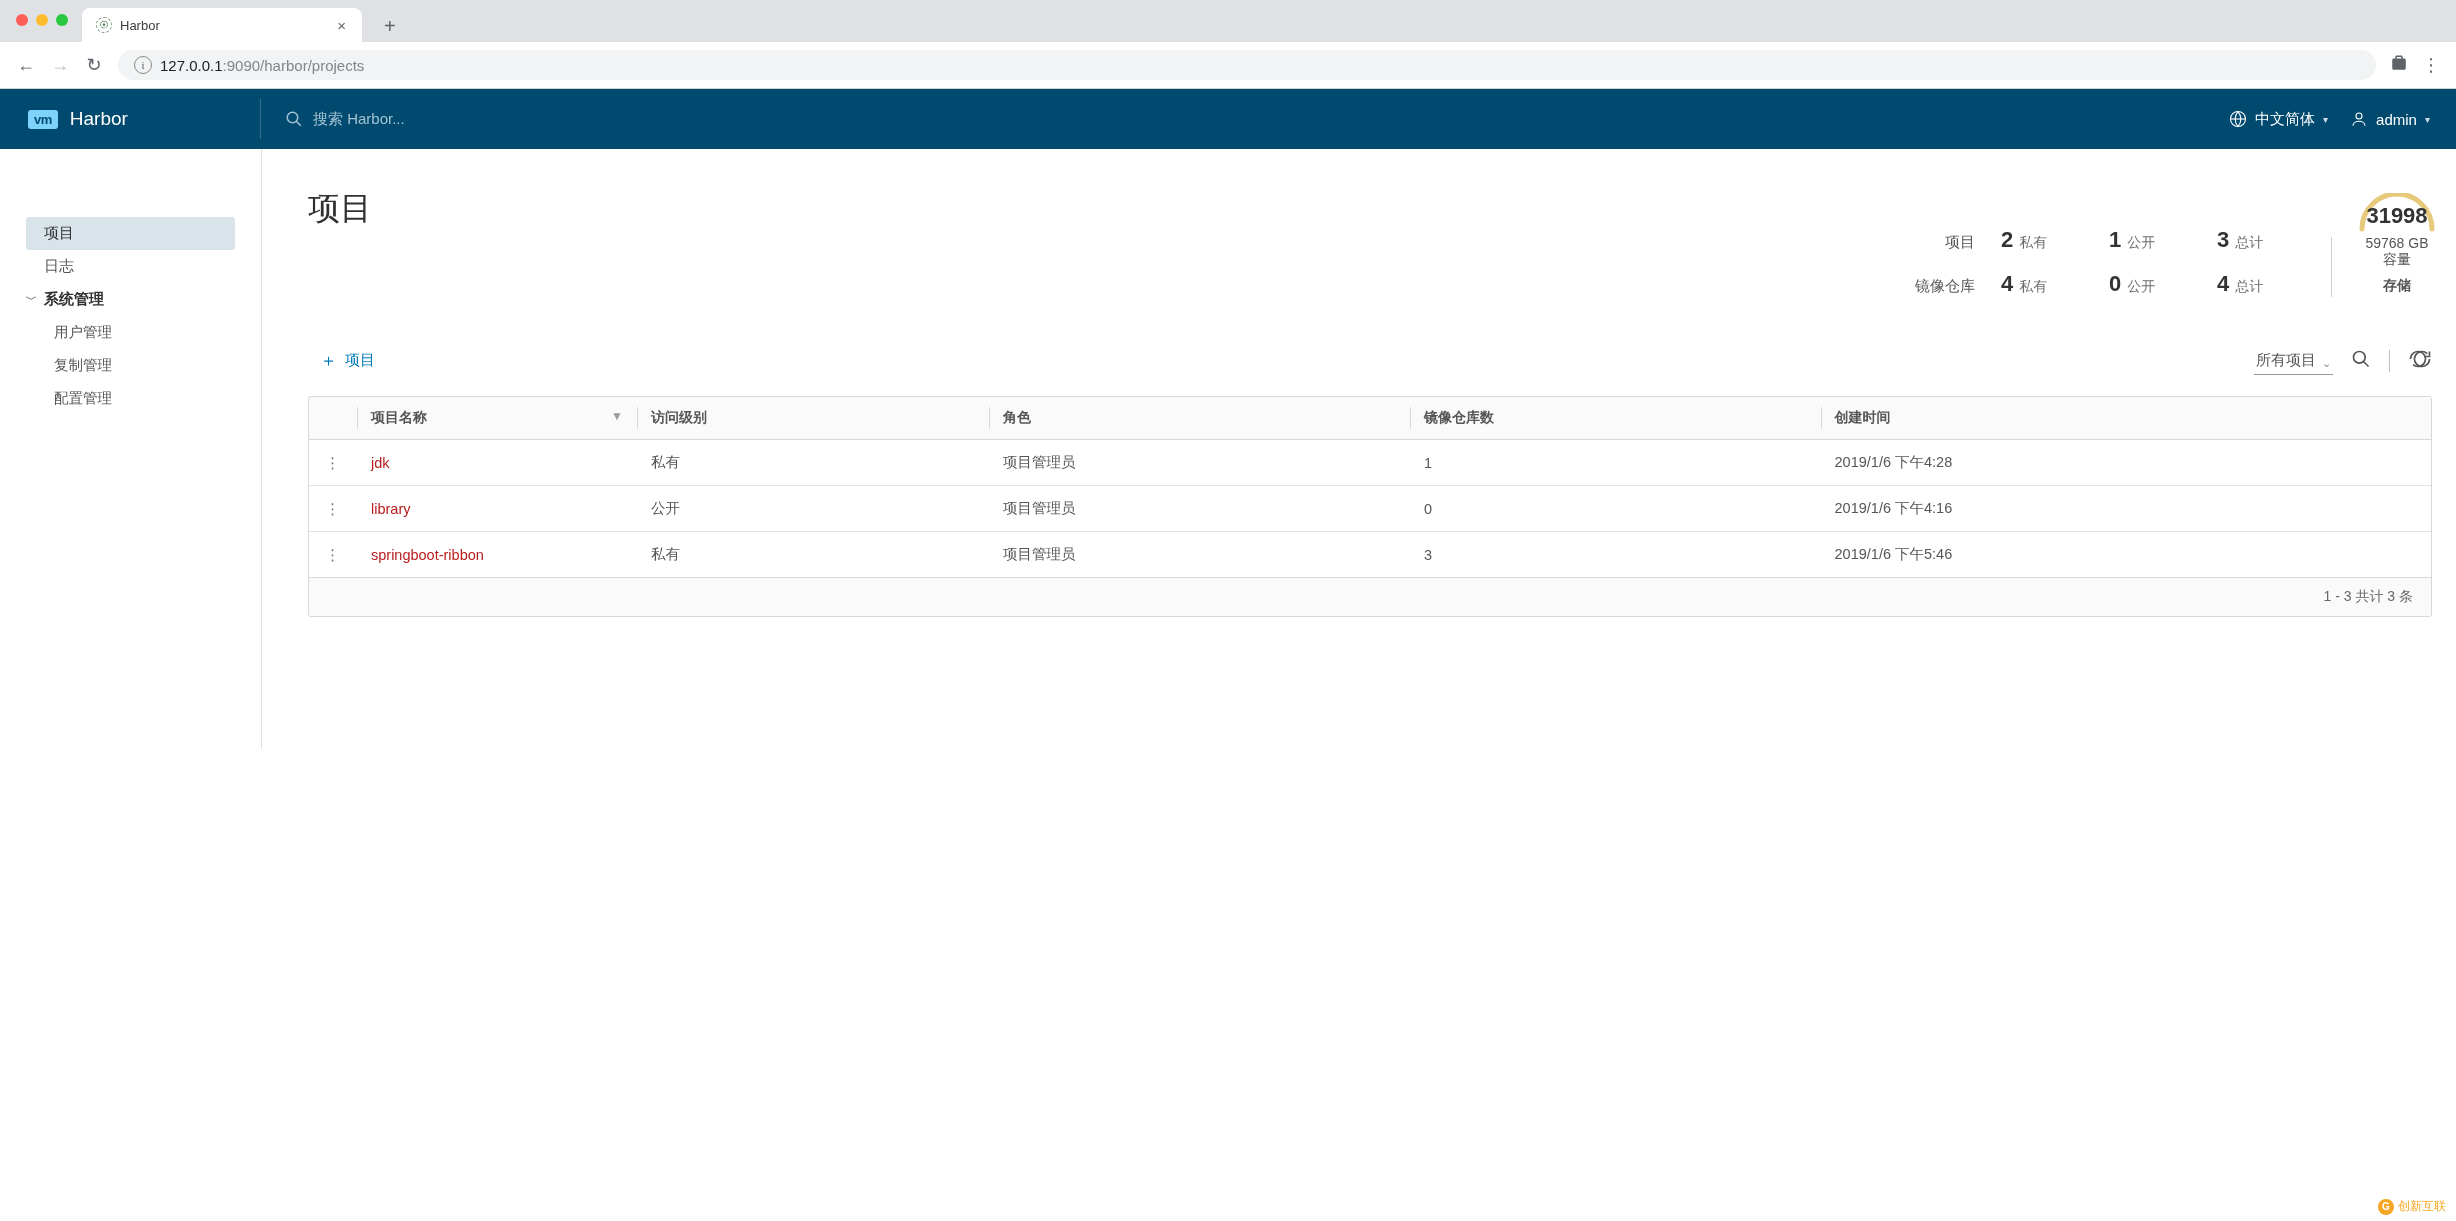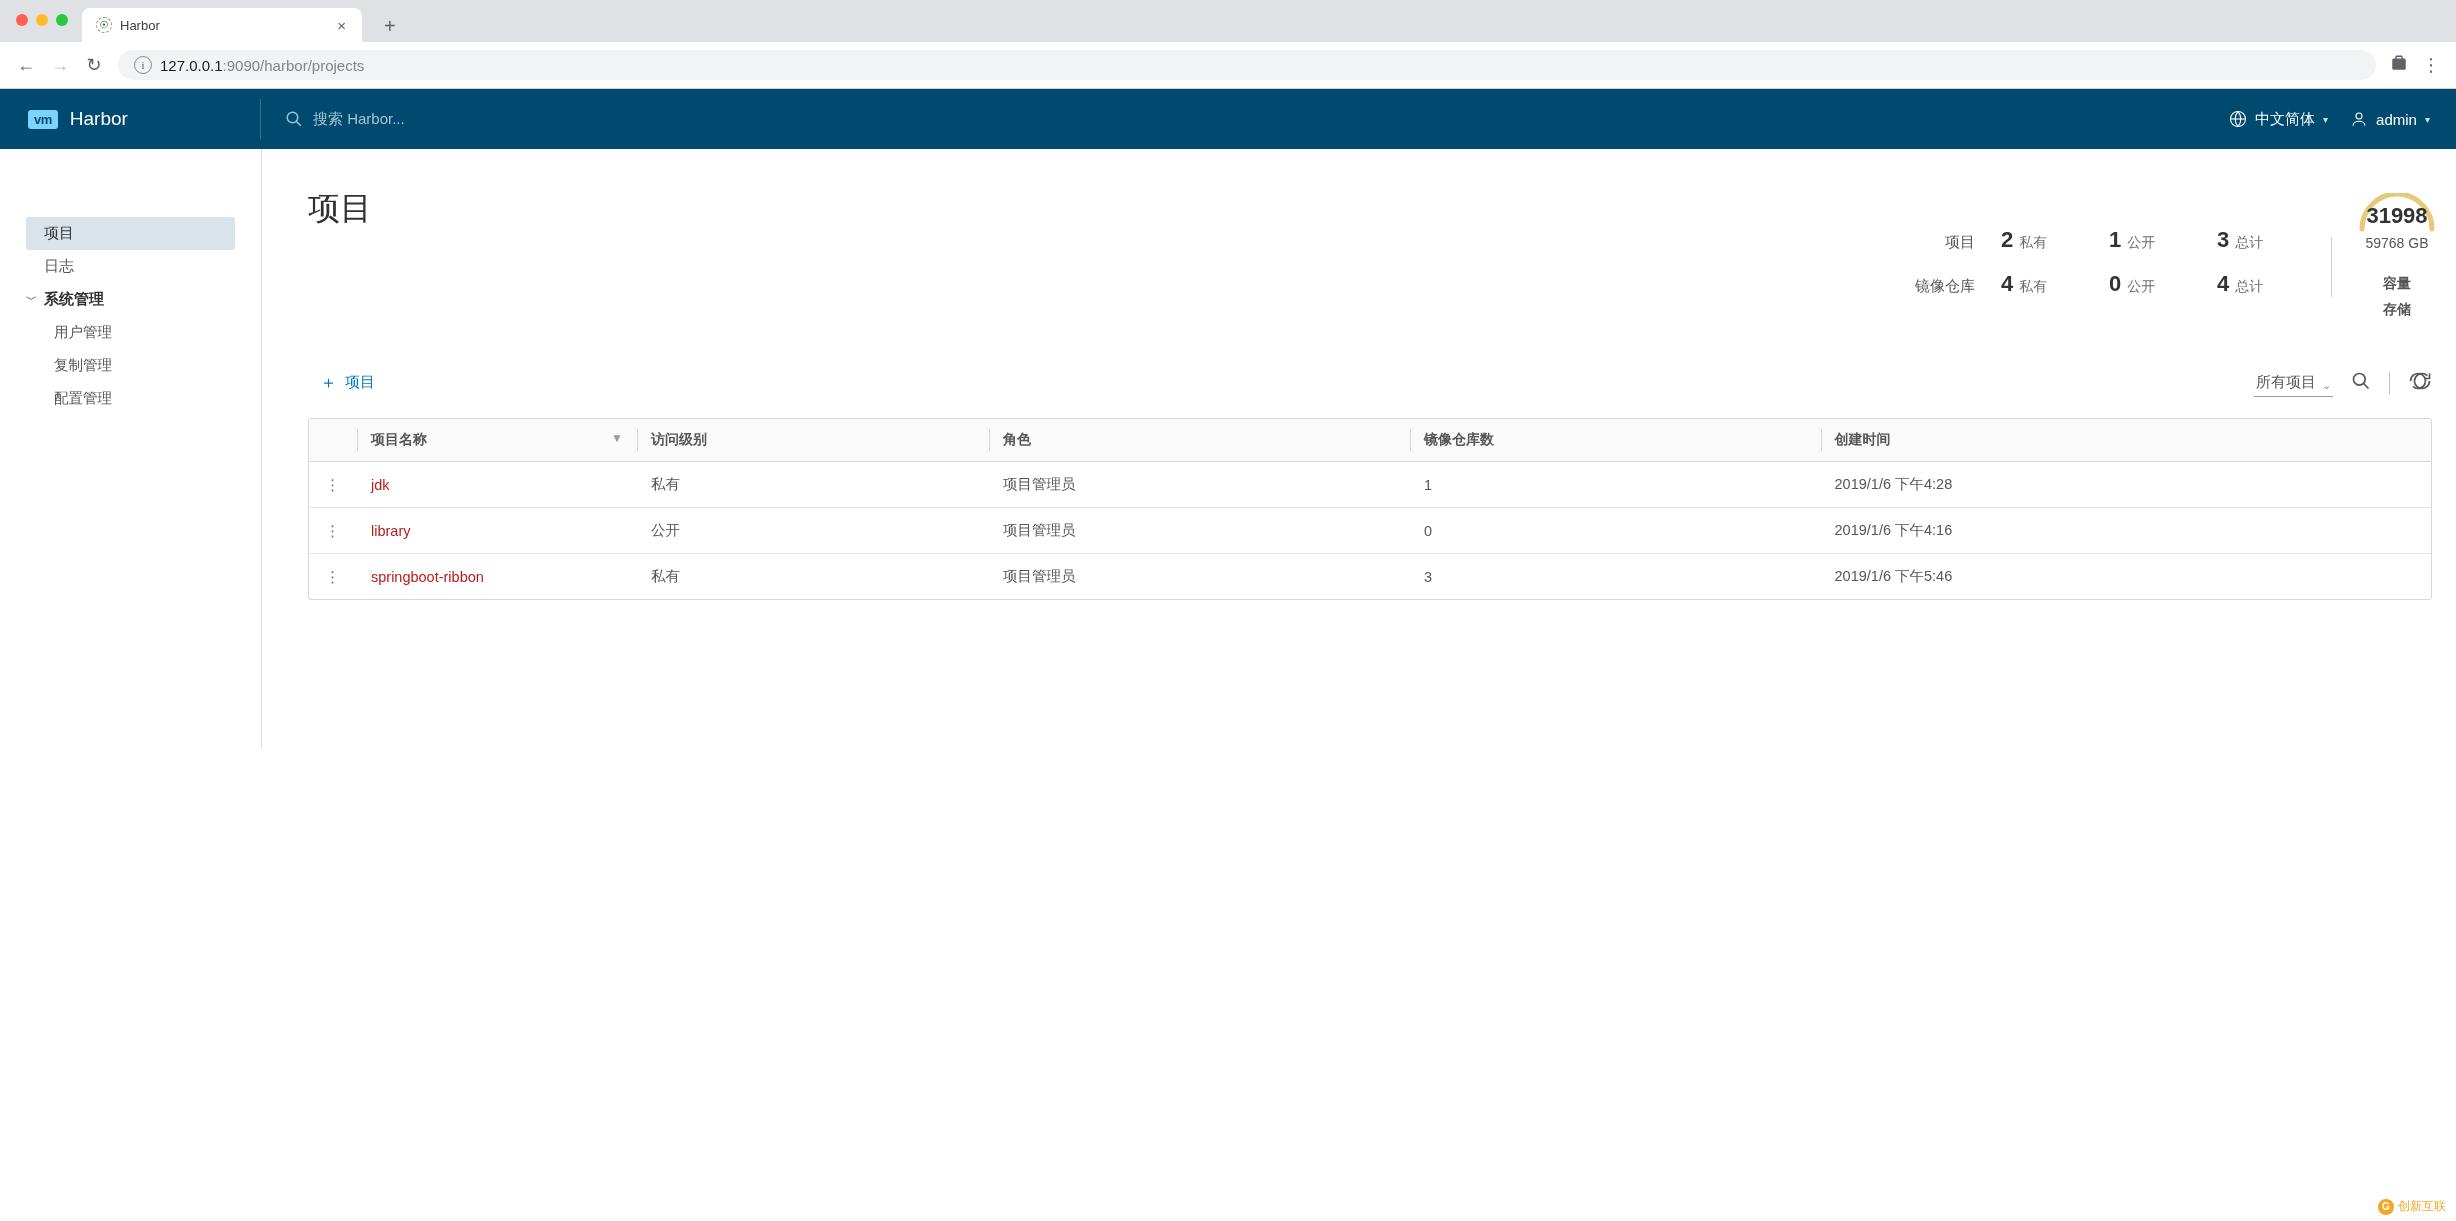--- a/index.html
+++ b/index.html
@@ -56,21 +56,21 @@
   .stats-grid { display: grid; grid-template-columns: auto 90px 90px 90px; row-gap: 18px; column-gap: 18px; align-items: baseline; margin-top: 40px; }
   .stats-label { text-align: right; font-size: 15px; color: #565656; padding-right: 8px; }
   .stats-pair { display: flex; align-items: baseline; gap: 6px; }
   .stats-num { font-size: 22px; font-weight: 600; color: #333; }
   .stats-word { font-size: 14px; color: #6d6d6d; }
   .stats-vdiv { width: 1px; height: 60px; background: #d0d0d0; margin: 50px 24px 0 24px; }
   .storage-block { text-align: center; padding-top: 6px; }
   .gauge-wrap { position: relative; width: 82px; height: 40px; margin: 0 auto; }
   .gauge-number { font-size: 22px; font-weight: 700; color: #333; position: relative; top: 10px; }
   .storage-total { font-size: 14px; color: #565656; margin-top: 2px; }
-  .storage-cap { font-size: 14px; color: #565656; margin-top: 24px; font-weight: bold; }
+  .storage-cap { font-size: 14px; color: #565656; margin-top: 0; }
   .storage-store { font-size: 14px; color: #565656; margin-top: 8px; font-weight: bold; }
 
   
   .table-toolbar { display: flex; align-items: center; margin-top: 46px; margin-right: 6px; }
   .new-project-btn { display: flex; align-items: center; gap: 8px; color: #0079b8; font-size: 15px; padding: 6px 12px; }
   .plus-icon { font-size: 17px; font-weight: 300; }
   .toolbar-spacer { flex: 1; }
   .filter-select { display: flex; align-items: flex-end; gap: 6px; border-bottom: 1px solid #9a9a9a; padding: 4px 2px; font-size: 15px; color: #565656; }
   .tb-icon { margin-left: 18px; color: #565656; }
   .tb-divider { width: 1px; height: 22px; background: #c0c0c0; margin-left: 18px; }
@@ -302,20 +302,21 @@
             <tr>
               <td class="row-menu">⋮</td>
               <td><span class="project-link">springboot-ribbon</span></td>
               <td>私有</td>
               <td>项目管理员</td>
               <td>3</td>
               <td>2019/1/6 下午5:46</td>
             </tr>
           </tbody>
       </table>
+      <div class="table-footer">1 - 3 共计 3 条</div>
     </div>
   </div>
 </div>
 
 <div class="watermark">
   <span class="watermark-badge">G</span>
   <span>创新互联</span>
 </div>
 
 </body></html>

